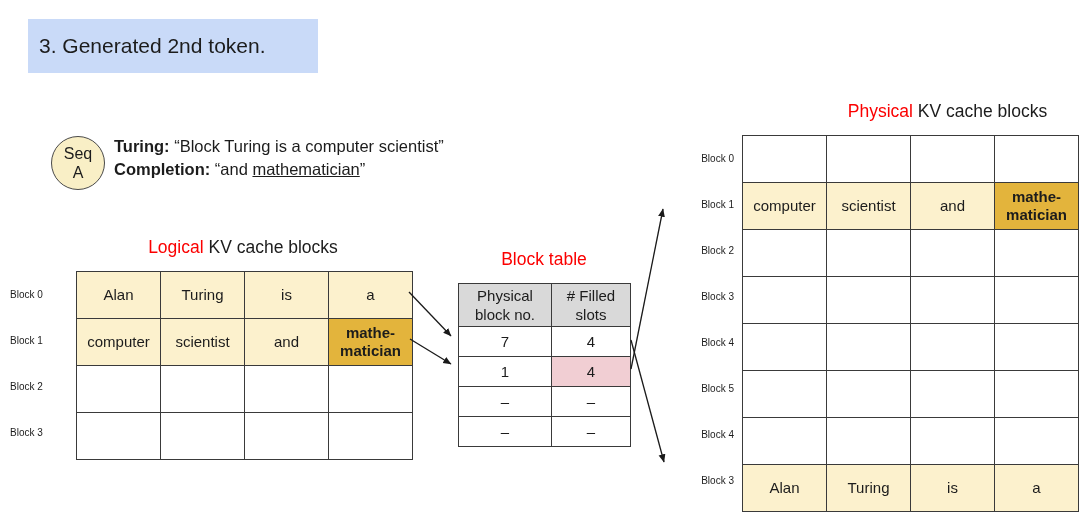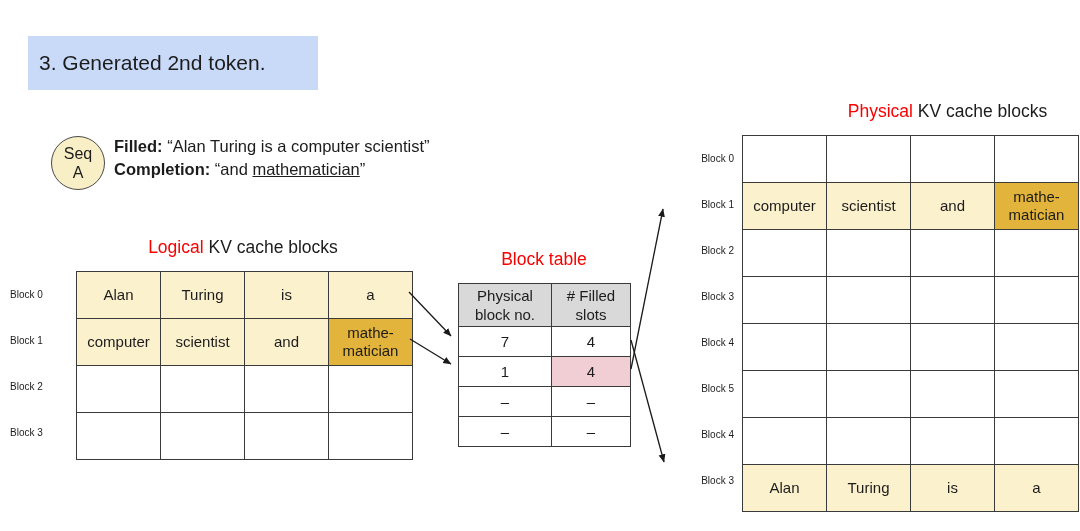--- a/index.html
+++ b/index.html
@@ -3,21 +3,21 @@
 <meta charset="utf-8">
 <style>
   html,body{margin:0;padding:0;background:#ffffff;}
   .canvas{
     position:relative; width:1080px; height:531px; background:#fff;
     font-family:"Liberation Sans", sans-serif; color:var(--text_dark); overflow:hidden;
   }
   .title-box{
     position:absolute; left:28px; top:19px; width:290px; height:54px;
     background:var(--title_bg); display:flex; align-items:center;
-    padding-left:11px; box-sizing:border-box; font-size:21px;margin-top:17px;
+    padding-left:11px; box-sizing:border-box; font-size:21px;
   }
   .seq-circle{
     position:absolute; left:51px; top:136px; width:54px; height:54px;
     border-radius:50%; border:1.6px solid #4a4a4a; background:var(--circle_fill);
     box-sizing:border-box; text-align:center; font-size:16px; line-height:19px; padding-top:7px;
   }
   .prompt-block{ position:absolute; left:114px; top:135px; font-size:16.5px; line-height:22.5px; }
   .b{ font-weight:bold; }
   .u{ text-decoration:underline; }
   .tbl-title{ position:absolute; text-align:center; font-size:17.5px; white-space:nowrap; }
@@ -34,21 +34,21 @@
   .logical-table{ left:76px; top:271px; }
   .logical-table td{ width:83px; height:46px; }
   .physical-table{ left:742px; top:135px; }
   .physical-table td{ width:83px; height:46px; }
   .block-table{ left:458px; top:283px; }
   .block-table td{ height:29px; }
   .block-table td.c0{ width:92px; }
   .block-table td.c1{ width:78px; }
   .block-table td.hdr{ background:var(--header_gray); height:42px; font-size:15px; line-height:19px; }
   td.y{ background:var(--cell_yellow);margin-left:40px; }
-  td.g{ background:var(--cell_gold); }
+  td.g{ background:var(--cell_gold);font-weight:bold; }
   td.p{ background:var(--cell_pink); }
 
   .row-labels{ position:absolute; font-size:10px; }
   .row-labels div{ height:46px; display:flex; align-items:center; white-space:nowrap; }
   .logical-labels{ left:10px; top:271px; width:62px; }
   .physical-labels{ left:664px; top:135px; width:70px; }
   .physical-labels div{ justify-content:flex-end; }
 
   .arrow-layer{ position:absolute; left:0; top:0; width:1080px; height:531px; pointer-events:none; }
 </style>
@@ -60,21 +60,21 @@
   <div class="title-box">
     <span>3. Generated 2nd token.</span>
   </div>
 
   <div class="seq-circle">
     <div>Seq</div>
     <div>A</div>
   </div>
 
   <div class="prompt-block">
-    <div><span class="b">Filled:</span> <span>“Alan Turing is a computer scientist”</span></div>
+    <div><span class="b">Turing:</span> <span>“Block Turing is a computer scientist”</span></div>
     <div><span class="b">Completion:</span> <span>“and </span><span class="u">mathematician</span><span>”</span></div>
   </div>
 
   <div class="tbl-title logical-title">
     <span class="red">Logical</span><span> KV cache blocks</span>
   </div>
 
   <div class="row-labels logical-labels">
     <div>Block 0</div>
     <div>Block 1</div>

